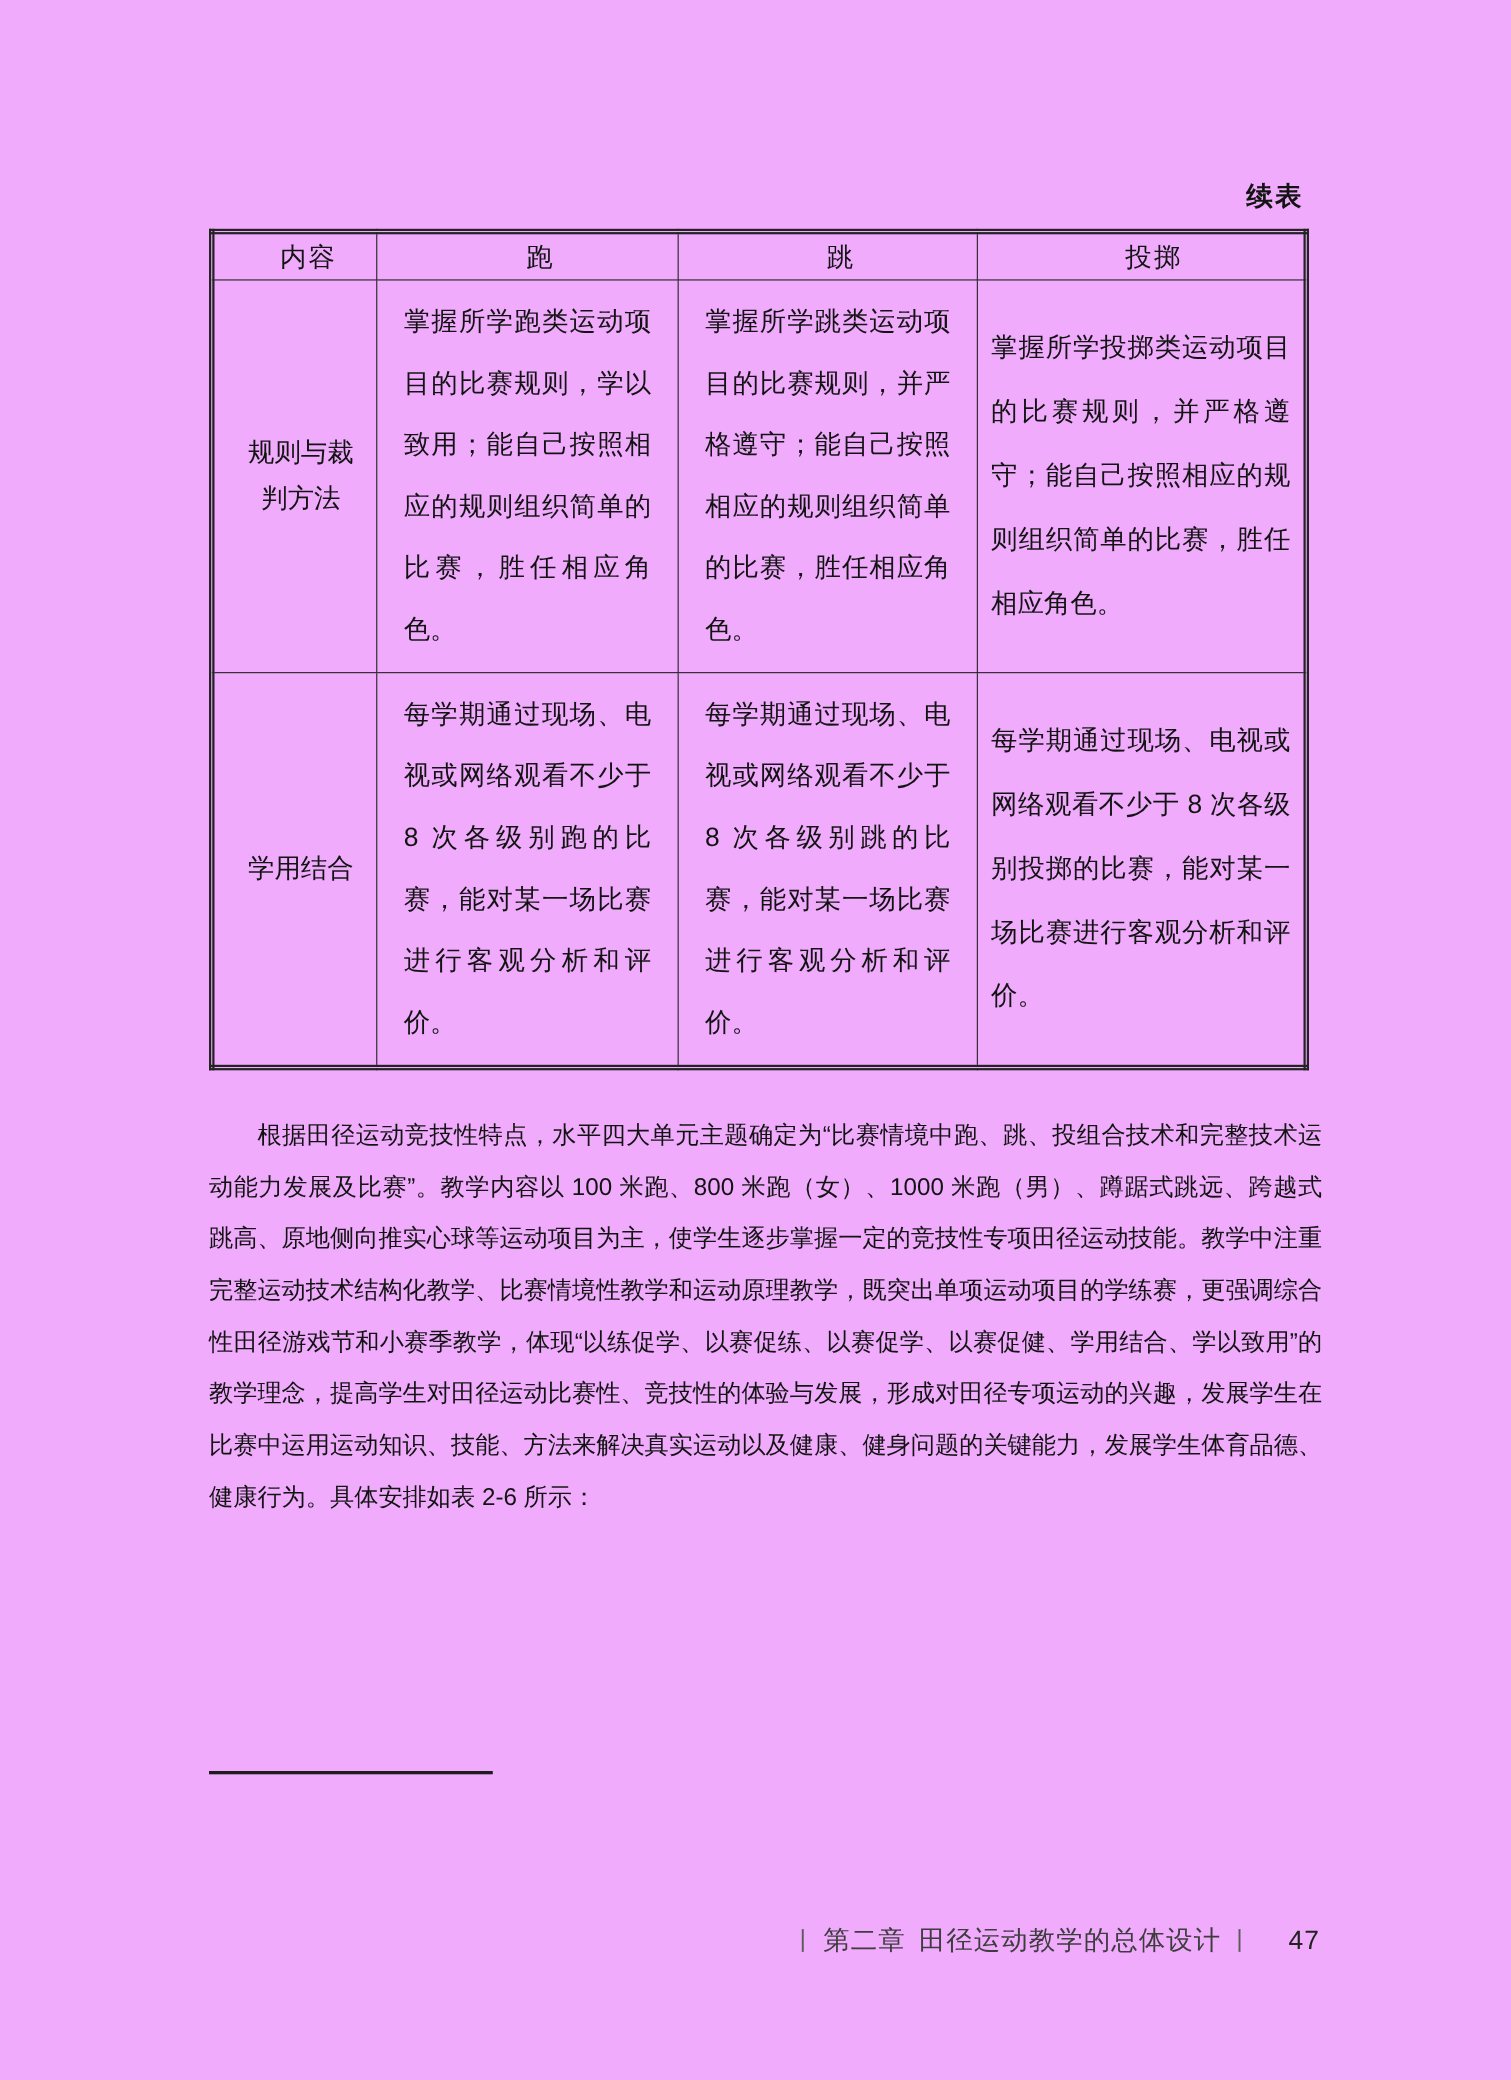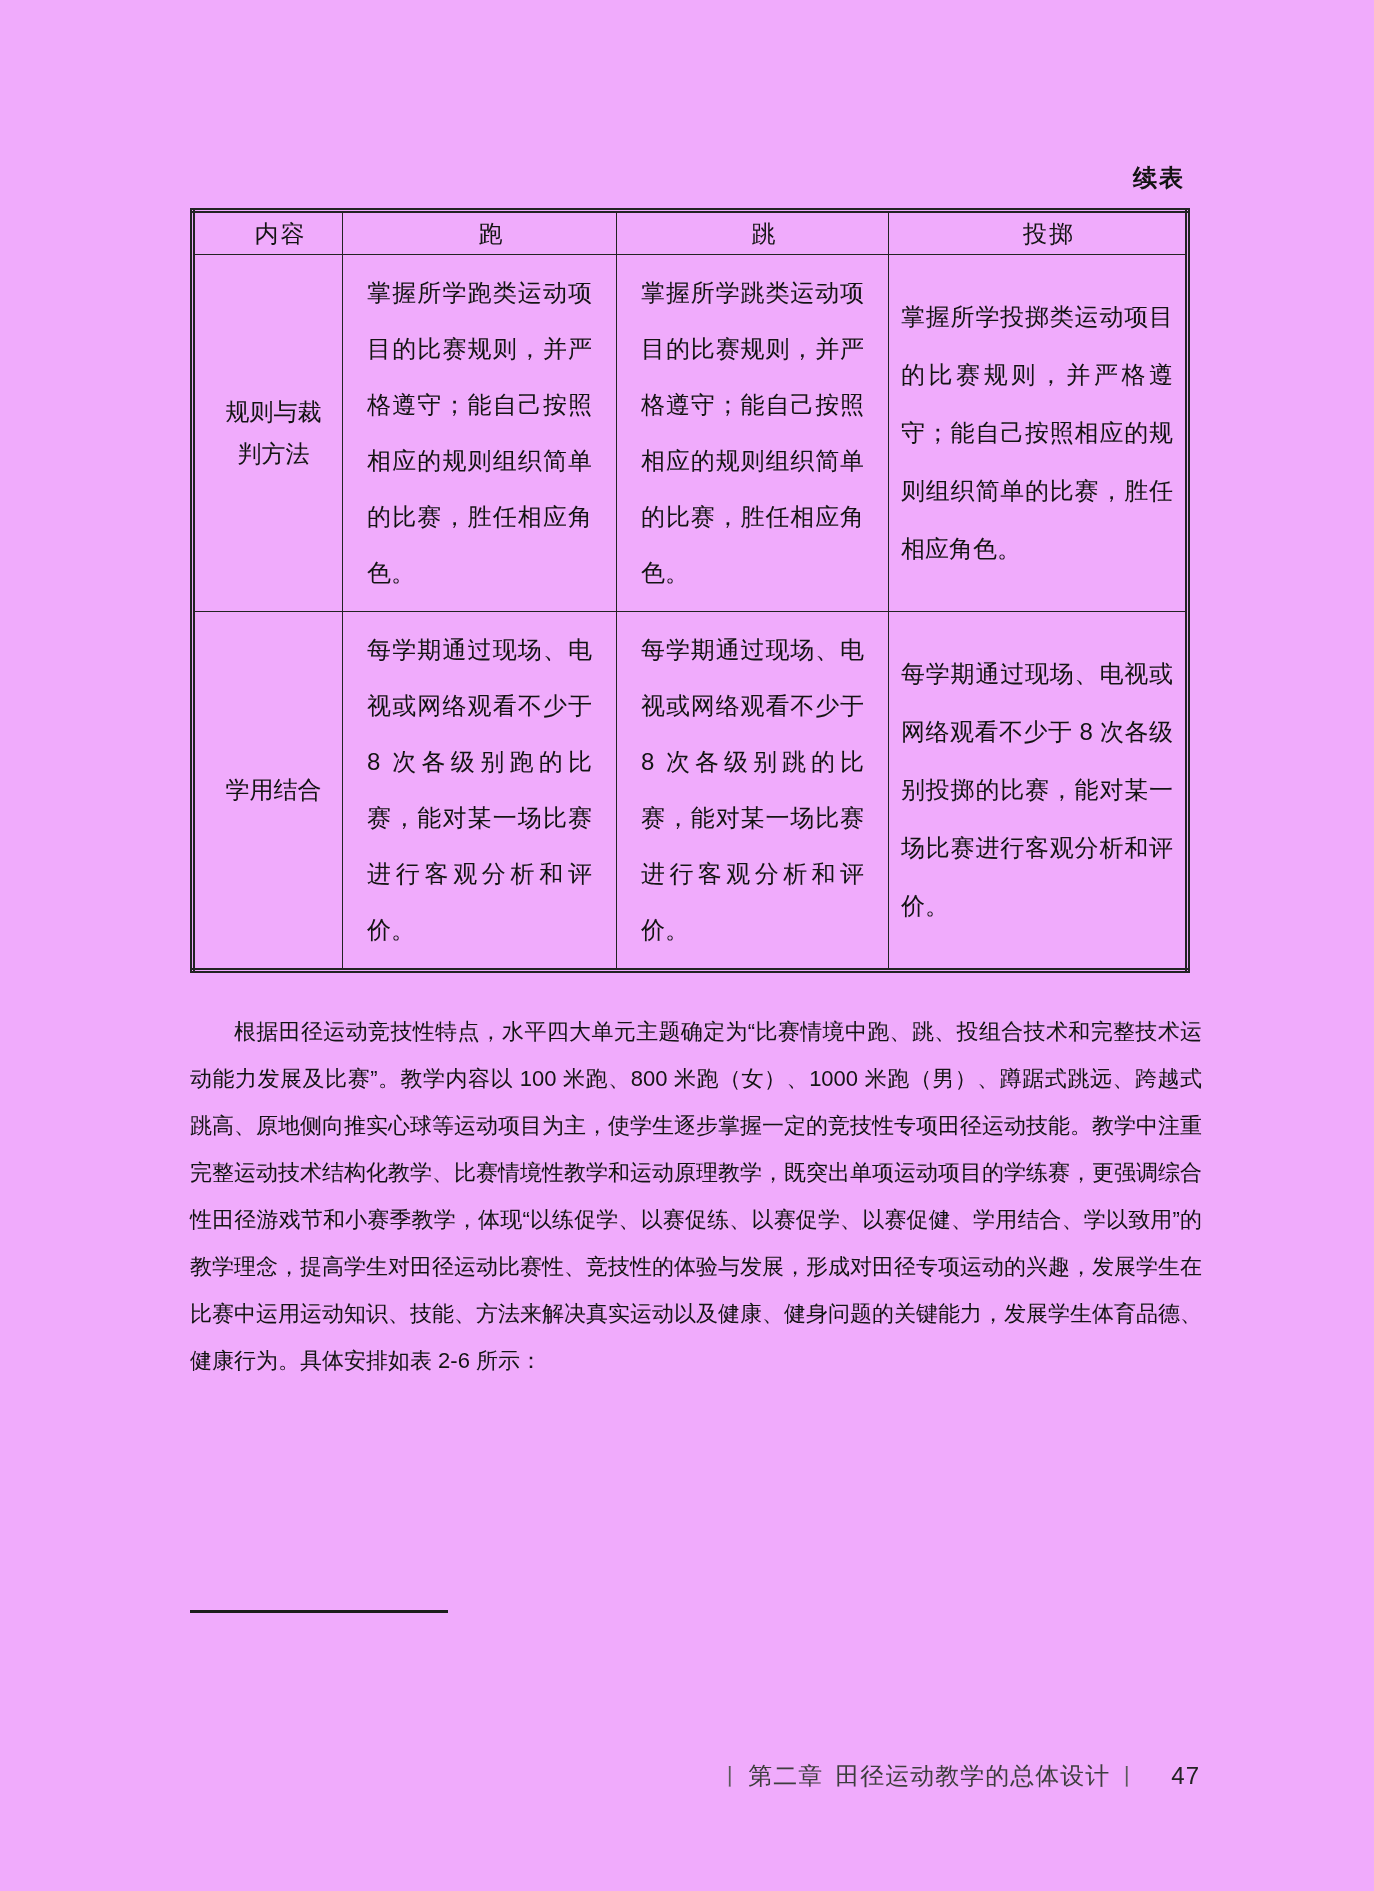--- a/index.html
+++ b/index.html
@@ -107,21 +107,20 @@
   .footnote .fn-marker { margin-right: 16px; }
 
   
   .page-footer {
     position: absolute;
     left: 190px; top: 1748px; width: 1010px;
     text-align: right;
     font-size: 24px;
     color: #3d3d3d;
     letter-spacing: 1px;
-    margin-top: 12px;
   }
   .page-footer .sep { color: #5a5a5a; margin: 0 6px; font-size: 22px; }
   .page-footer .chapter-label { margin-right: 12px; }
   .page-footer .page-number { margin-left: 26px; color: #222; }
 </style>
 </head>
 <body>
 
 <div class="page">
 
@@ -139,21 +138,21 @@
         <tr>
           <th>内容</th>
           <th>跑</th>
           <th>跳</th>
           <th>投掷</th>
         </tr>
       </thead>
       <tbody>
         <tr class="r1">
           <td class="row-label">规则与裁判方法</td>
-          <td class="cell-text">掌握所学跑类运动项目的比赛规则，并严格遵守；能自己按照相应的规则组织简单的比赛，胜任相应角色。</td>
+          <td class="cell-text">掌握所学跑类运动项目的比赛规则，学以致用；能自己按照相应的规则组织简单的比赛，胜任相应角色。</td>
           <td class="cell-text">掌握所学跳类运动项目的比赛规则，并严格遵守；能自己按照相应的规则组织简单的比赛，胜任相应角色。</td>
           <td class="cell-text wide">掌握所学投掷类运动项目的比赛规则，并严格遵守；能自己按照相应的规则组织简单的比赛，胜任相应角色。</td>
         </tr>
         <tr class="r2">
           <td class="row-label">学用结合</td>
           <td class="cell-text">每学期通过现场、电视或网络观看不少于 8 次各级别跑的比赛，能对某一场比赛进行客观分析和评价。</td>
           <td class="cell-text">每学期通过现场、电视或网络观看不少于 8 次各级别跳的比赛，能对某一场比赛进行客观分析和评价。</td>
           <td class="cell-text wide">每学期通过现场、电视或网络观看不少于 8 次各级别投掷的比赛，能对某一场比赛进行客观分析和评价。</td>
         </tr>
       </tbody>

